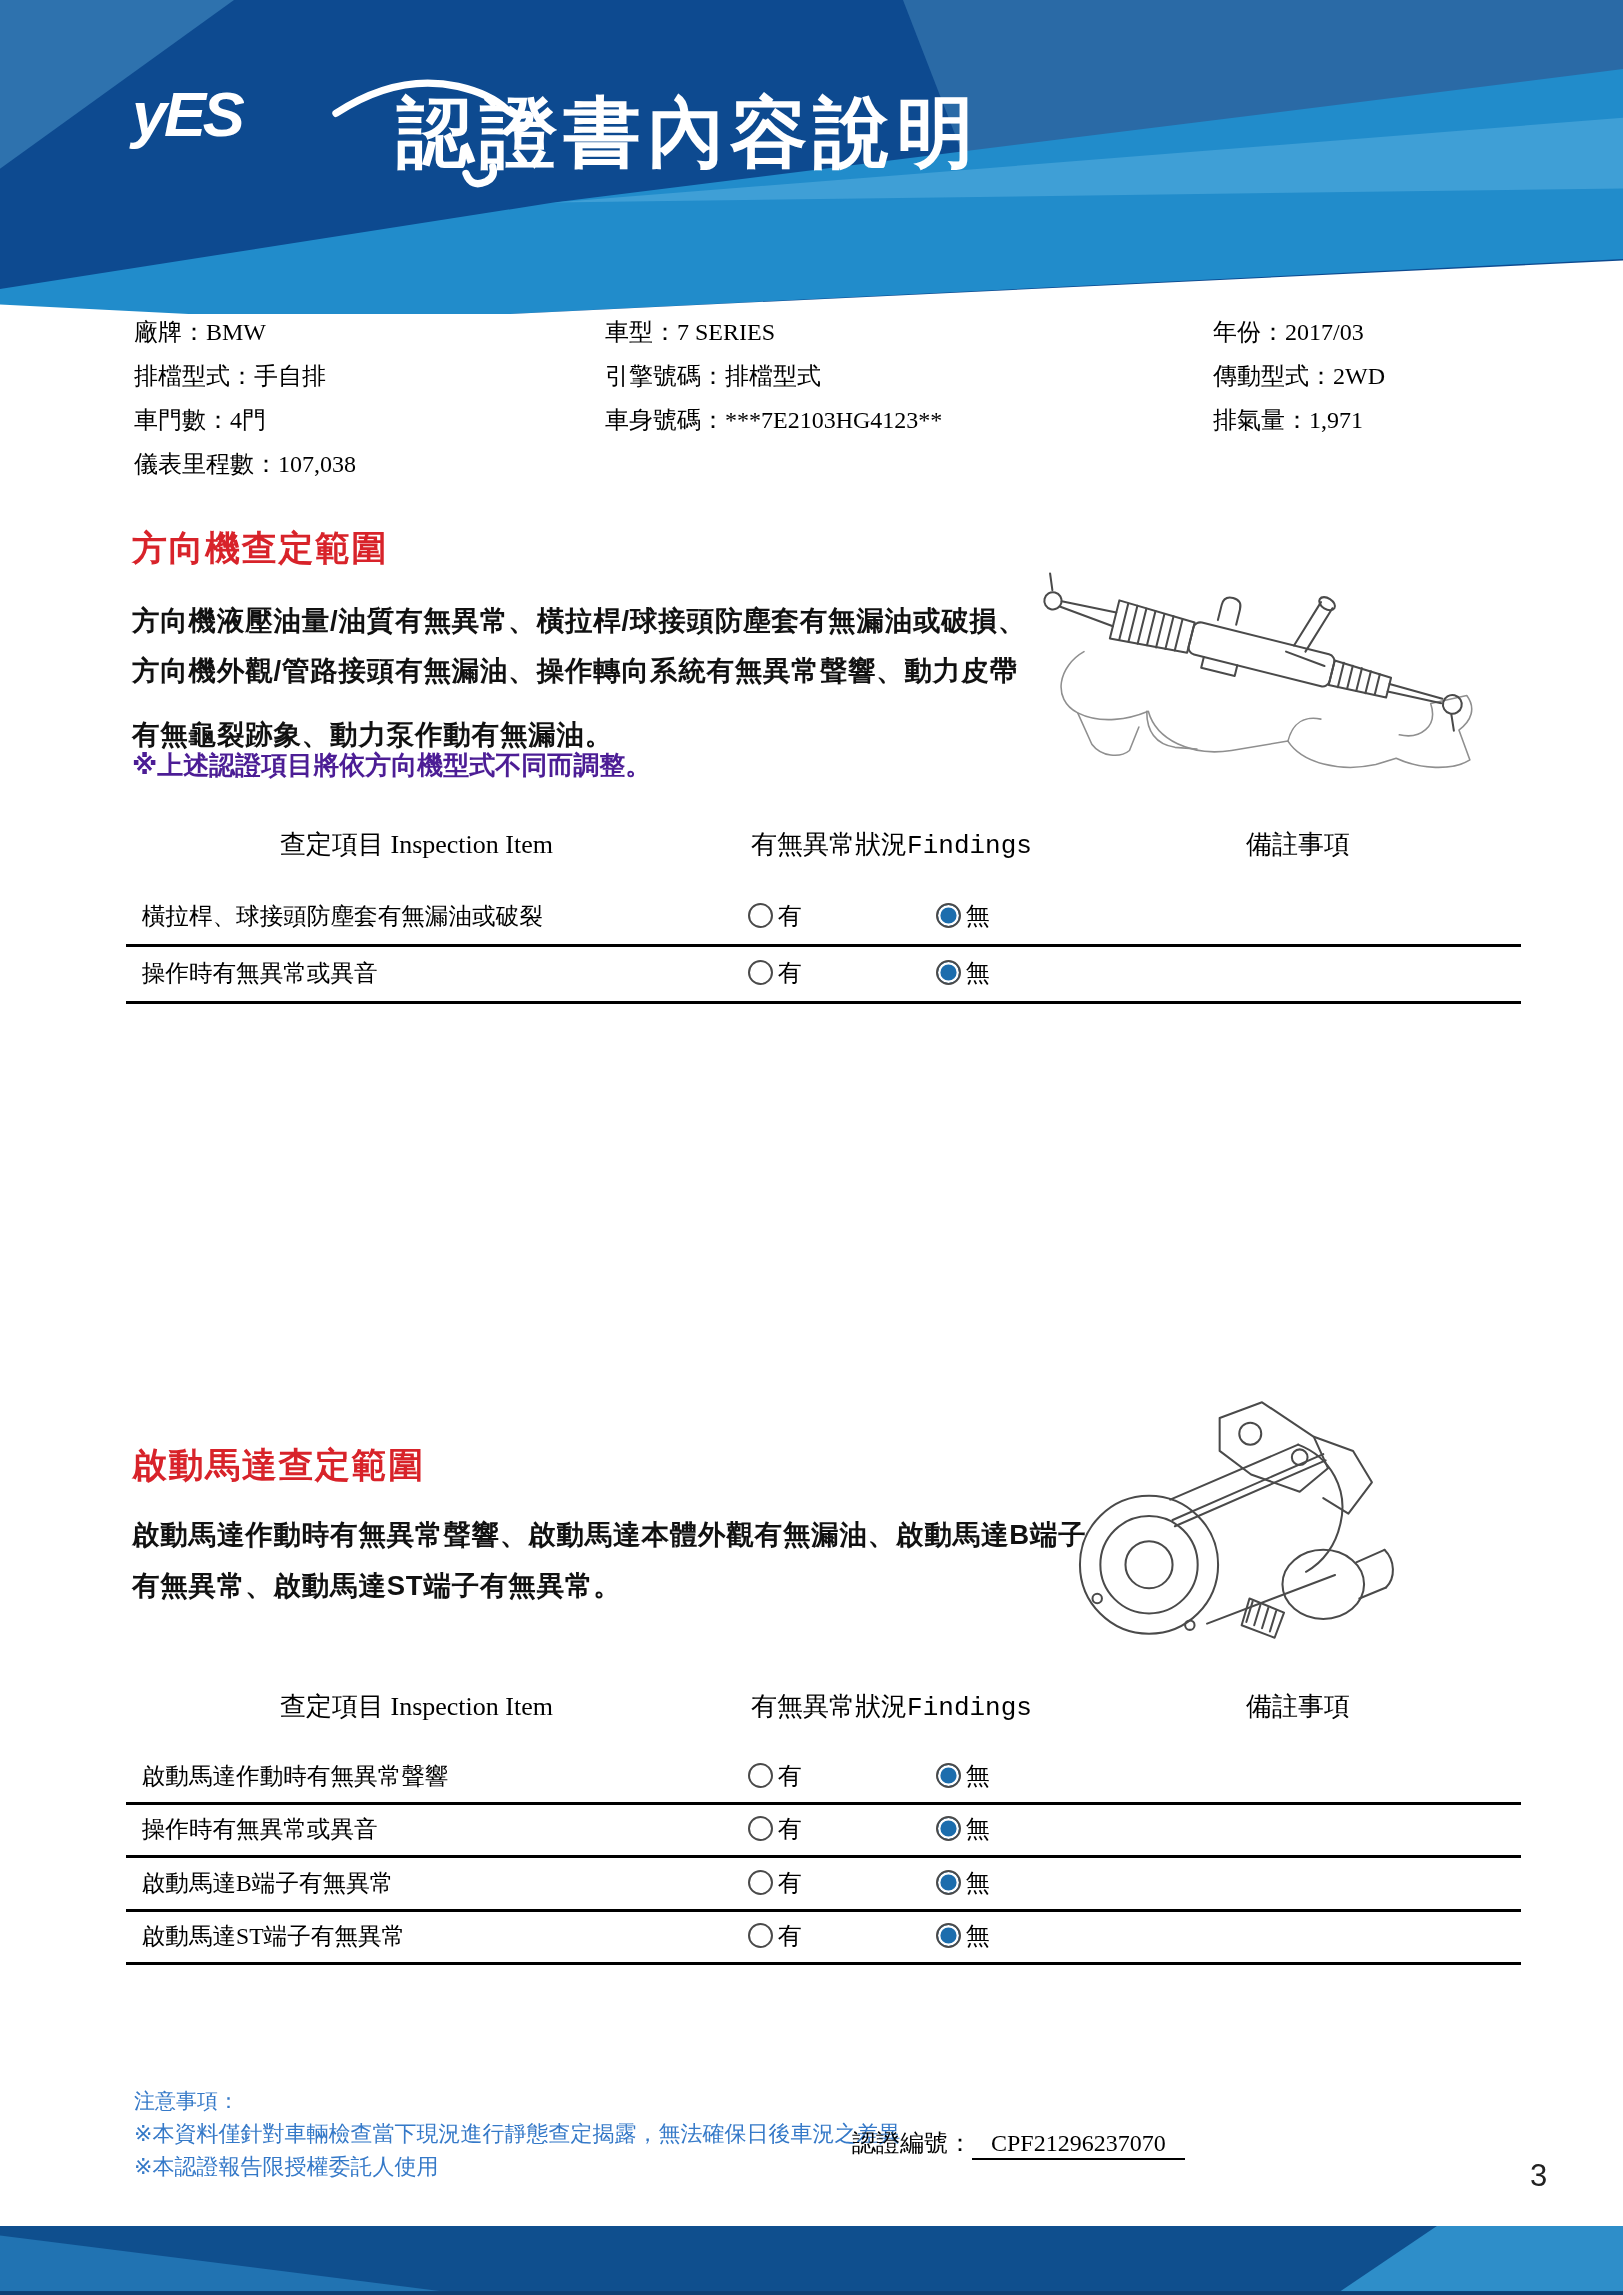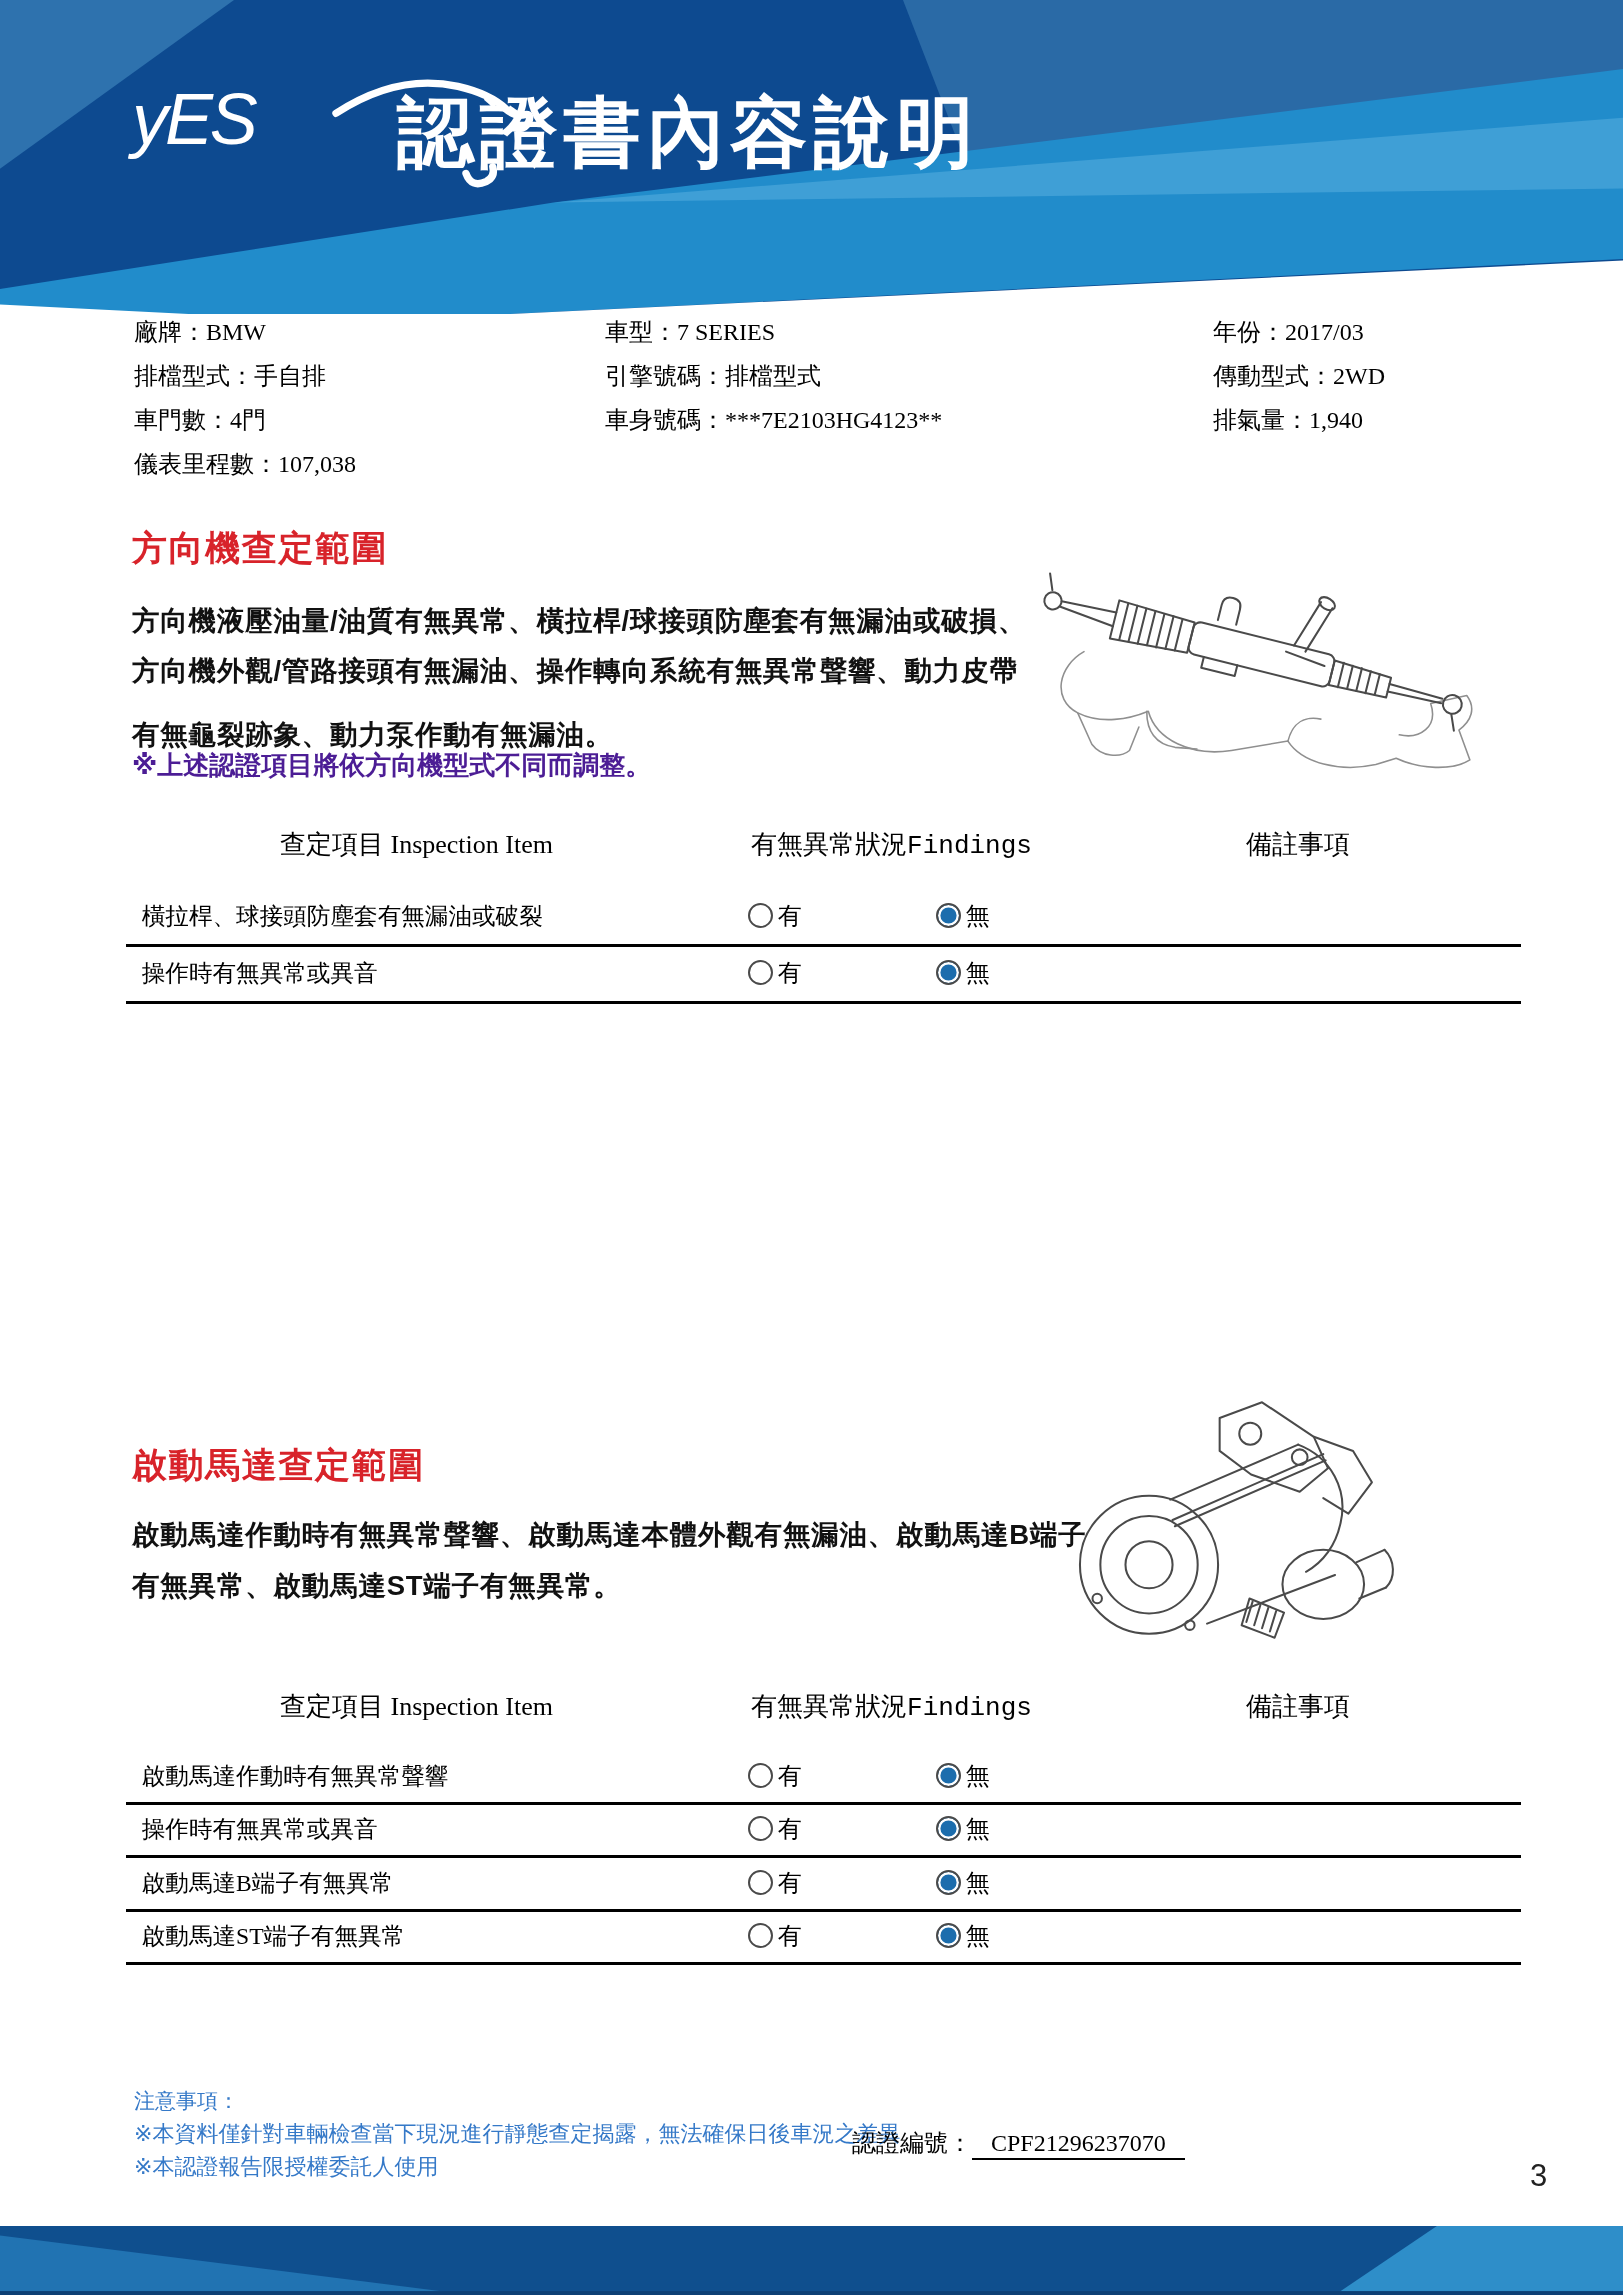--- a/index.html
+++ b/index.html
@@ -5,21 +5,21 @@
   html,body{margin:0;padding:0;background:#fff;}
   .page{position:relative;width:1623px;height:2295px;background:#fff;overflow:hidden;
         font-family:"Liberation Serif","DejaVu Serif",serif;color:#000;}
   .abs{position:absolute;}
 
   
   .banner{left:0;top:0;width:1623px;height:314px;}
   .banner svg{display:block;width:100%;height:100%;}
   .logo{left:132px;top:75px;width:369px;height:134px;color:#fff;}
   .logo-text{position:absolute;left:0;top:7.9px;font-family:"Liberation Sans","DejaVu Sans",sans-serif;
-             font-weight:400;font-style:italic;font-size:72px;letter-spacing:-3.1px;line-height:1;}
+             font-weight:700;font-style:italic;font-size:63px;letter-spacing:-3.1px;line-height:1;}
   .logo-swoosh{position:absolute;left:118px;top:-14px;width:259px;height:157px;}
   .page-title{left:397px;top:86px;font-family:"Liberation Sans","DejaVu Sans",sans-serif;
               font-weight:800;font-size:77px;color:#fff;letter-spacing:6.3px;line-height:1.2;}
 
   
   .info-line{font-size:24px;white-space:nowrap;}
 
   
   .sec-title{font-family:"Liberation Sans","DejaVu Sans",sans-serif;font-weight:800;
              font-size:35px;color:#d8232a;letter-spacing:1.6px;}
@@ -87,21 +87,21 @@
     <div class="abs info-line" style="left:134px;top:360px">排檔型式：手自排</div>
     <div class="abs info-line" style="left:134px;top:404px">車門數：4門</div>
     <div class="abs info-line" style="left:134px;top:448px">儀表里程數：107,038</div>
 
     <div class="abs info-line" style="left:605px;top:316px">車型：7 SERIES</div>
     <div class="abs info-line" style="left:605px;top:360px">引擎號碼：排檔型式</div>
     <div class="abs info-line" style="left:605px;top:404px">車身號碼：***7E2103HG4123**</div>
 
     <div class="abs info-line" style="left:1213px;top:316px">年份：2017/03</div>
     <div class="abs info-line" style="left:1213px;top:360px">傳動型式：2WD</div>
-    <div class="abs info-line" style="left:1213px;top:404px">排氣量：1,940</div>
+    <div class="abs info-line" style="left:1213px;top:404px">排氣量：1,971</div>
   </div>
 
   <div>
     <div class="abs sec-title" style="left:132px;top:525px">方向機查定範圍</div>
     <div class="abs desc" style="left:132px;top:603px">方向機液壓油量/油質有無異常、橫拉桿/球接頭防塵套有無漏油或破損、</div>
     <div class="abs desc" style="left:132px;top:653px">方向機外觀/管路接頭有無漏油、操作轉向系統有無異常聲響、動力皮帶</div>
     <div class="abs desc" style="left:132px;top:717px">有無龜裂跡象、動力泵作動有無漏油。</div>
     <div class="abs note" style="left:132px;top:748px">※上述認證項目將依方向機型式不同而調整。</div>
 
     <div class="abs illus" style="left:1029px;top:534px;width:510px;height:251px">

